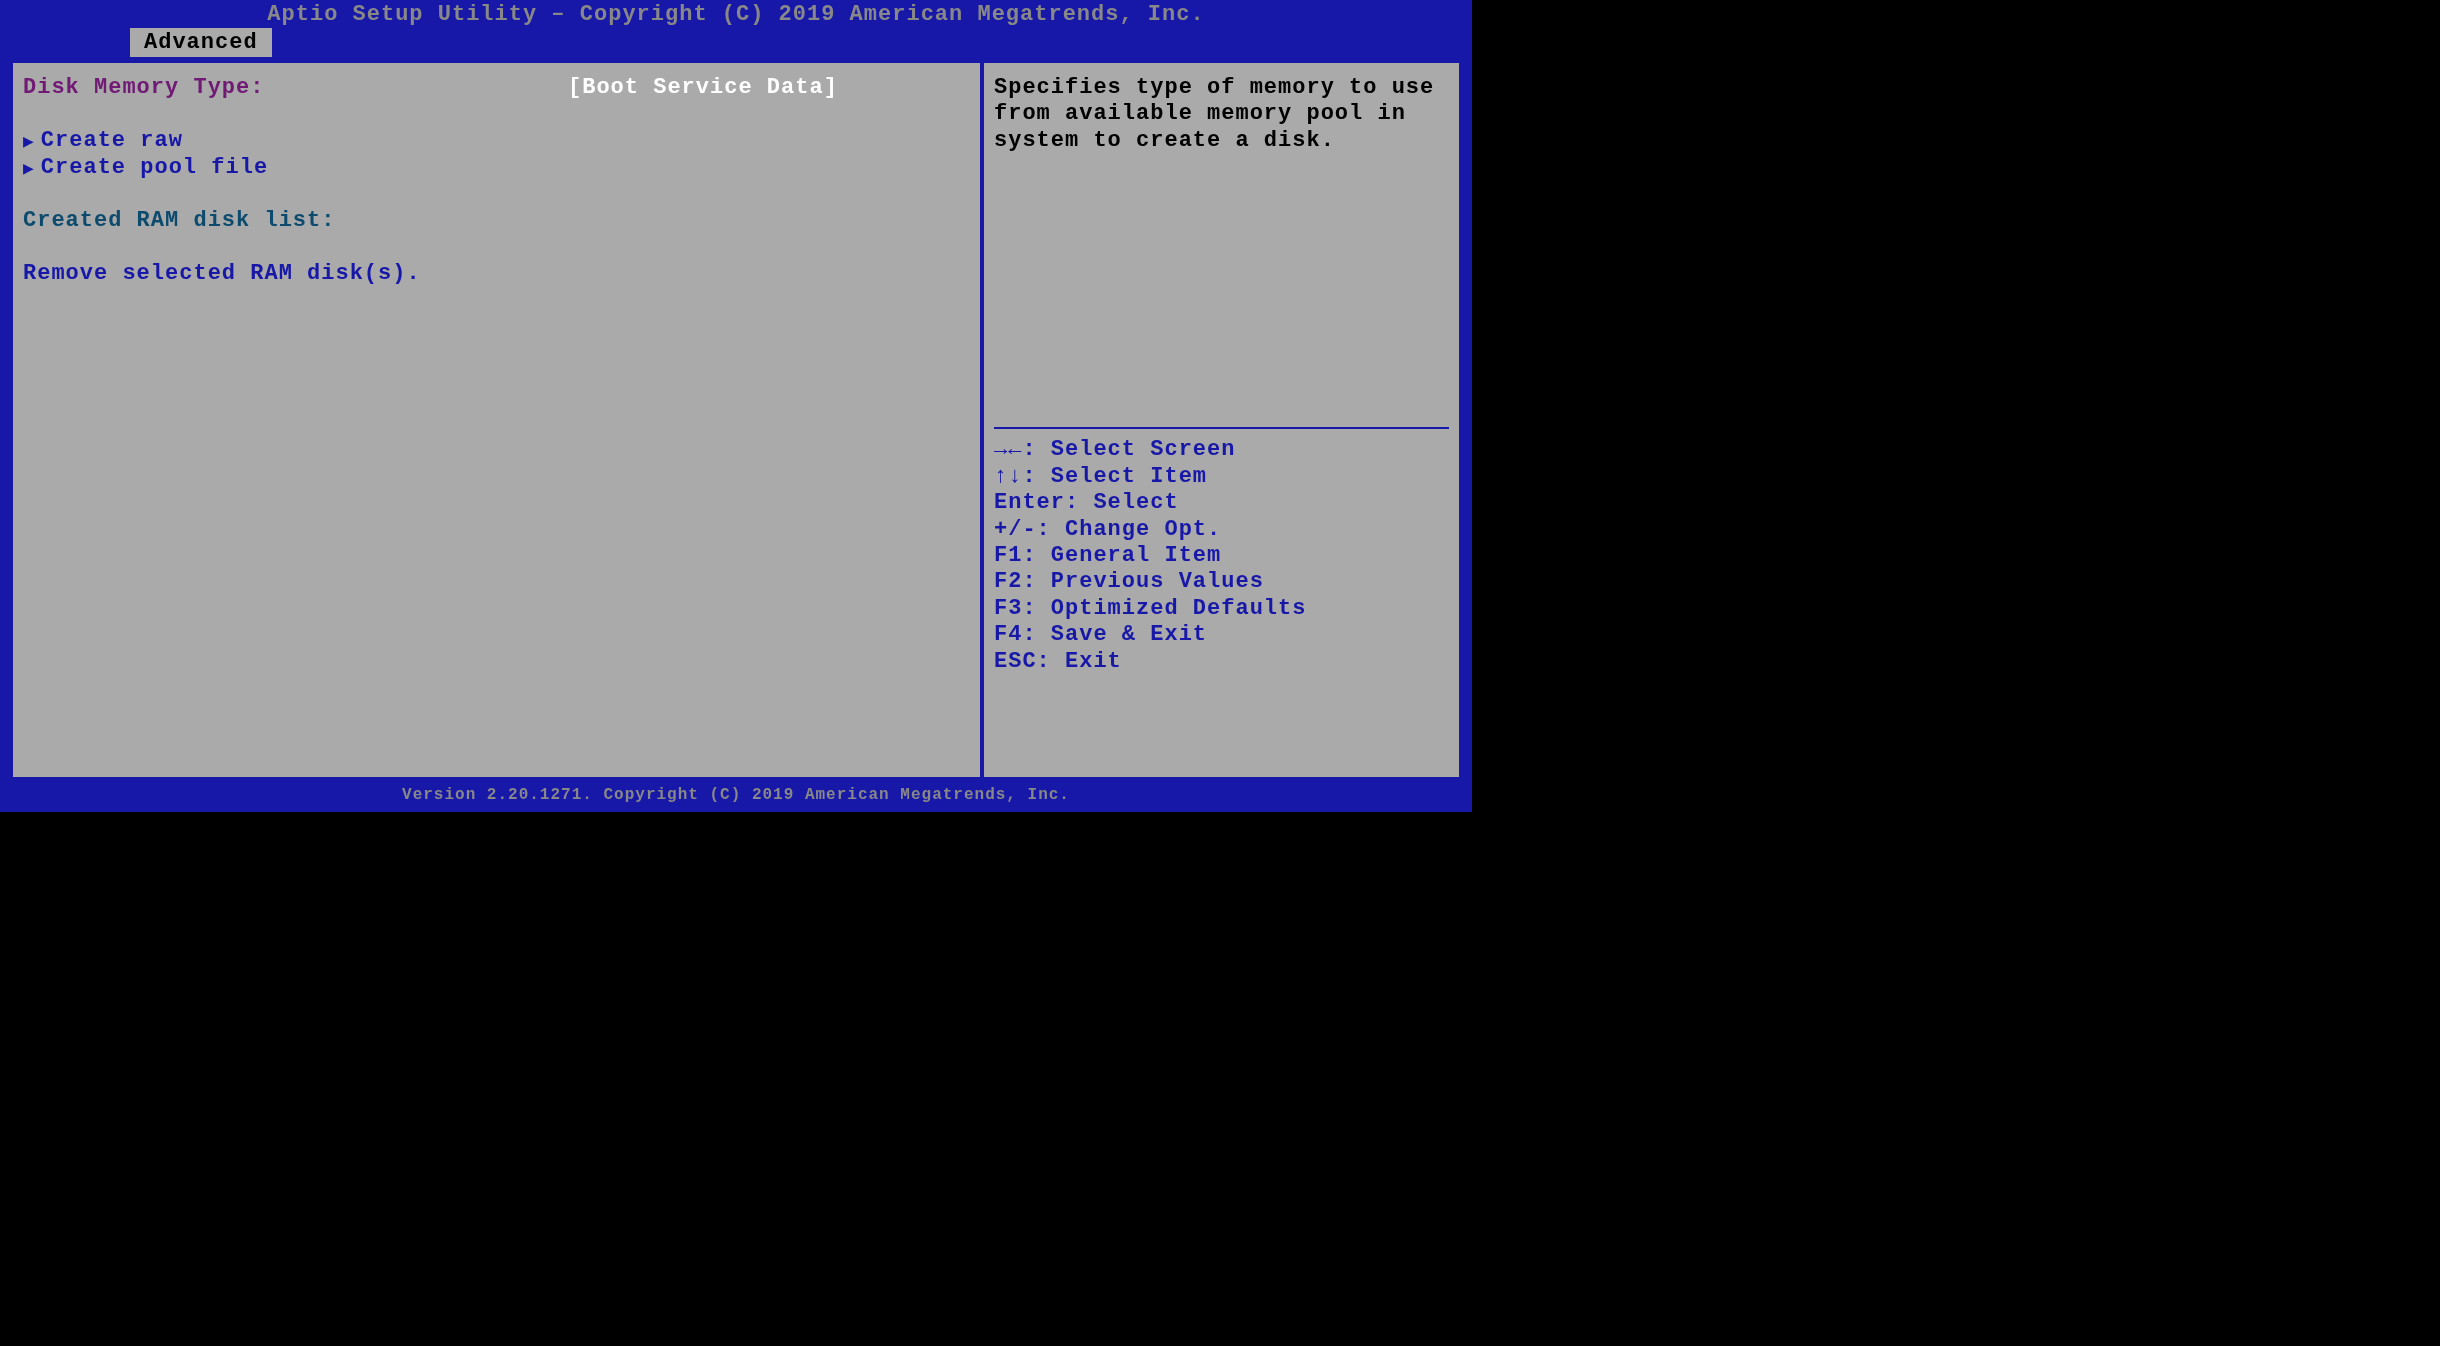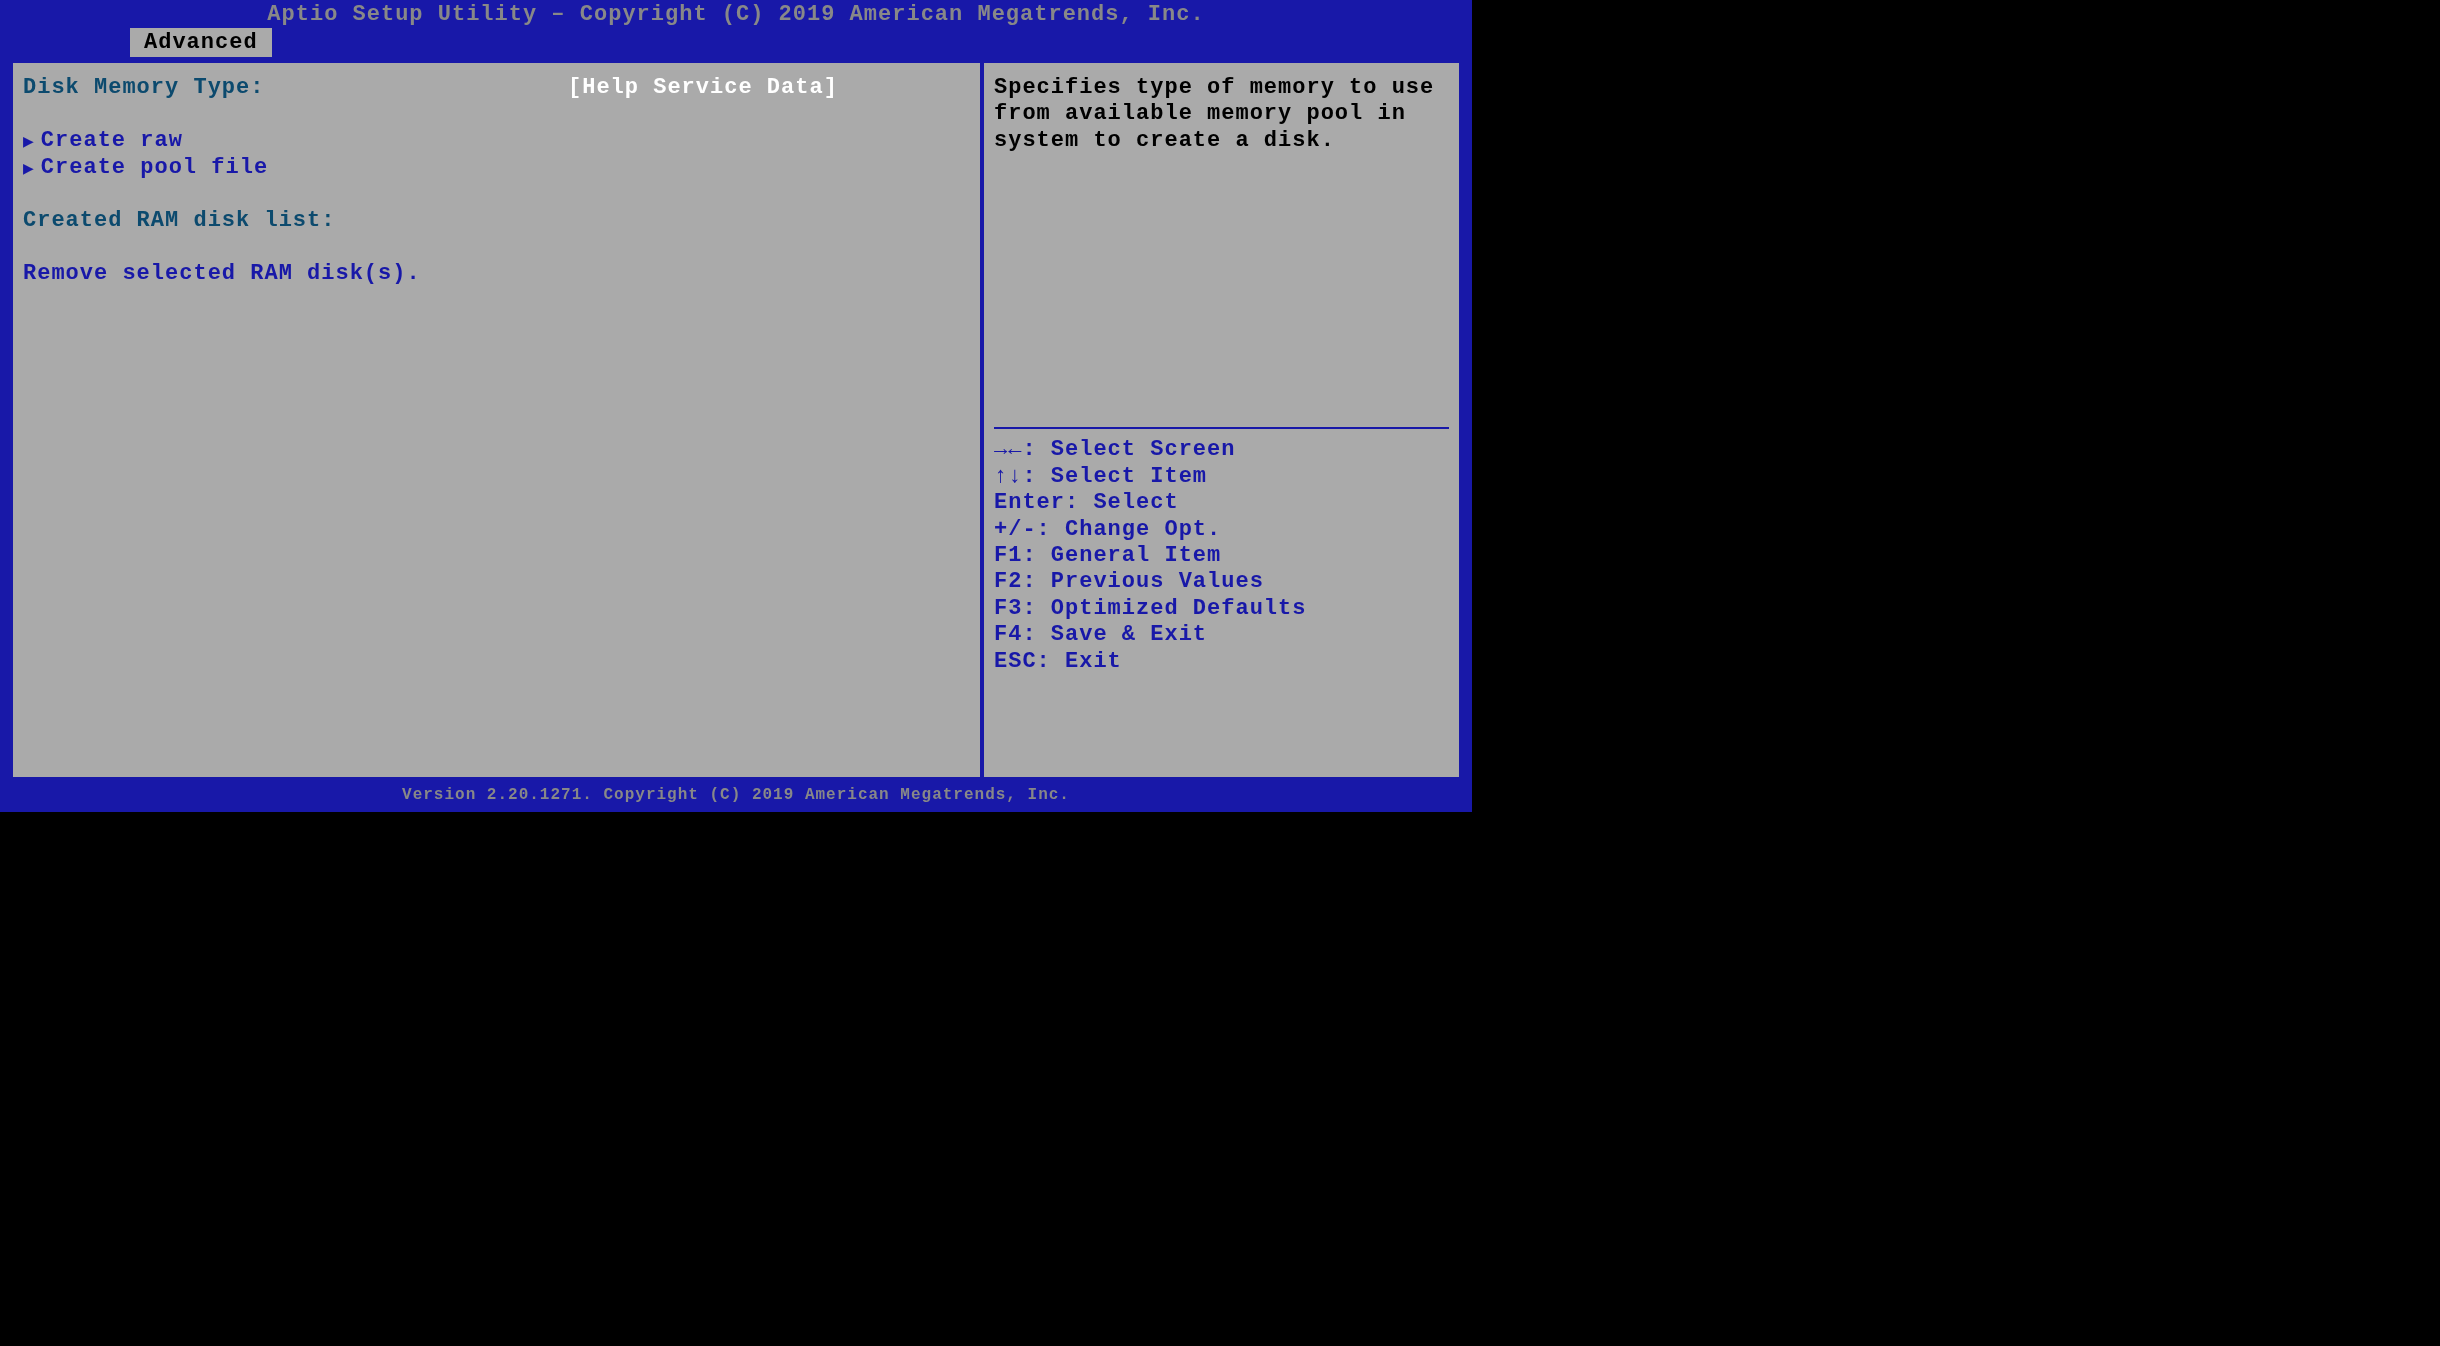--- a/index.html
+++ b/index.html
@@ -67,21 +67,21 @@
       border-left: 2px solid #1818A8;
       padding: 12px 10px;
       display: flex;
       flex-direction: column;
     }
     .setting-row {
       display: flex;
       margin-bottom: 2px;
     }
     .setting-label {
-      color: #0c4a6e;
+      color: #701a75;
       min-width: 545px;
     }
     .setting-value {
       color: #fff;
     }
     .menu-item {
       color: #1818A8;
       display: flex;
       align-items: center;
       margin-bottom: 2px;
@@ -136,21 +136,21 @@
   <div class="header-bar">Aptio Setup Utility – Copyright (C) 2019 American Megatrends, Inc.</div>
 
   <div class="tab-strip">
     <div class="tab">Advanced</div>
   </div>
 
   <div class="main-area">
     <div class="left-panel">
       <div class="setting-row">
         <span class="setting-label">Disk Memory Type:</span>
-        <span class="setting-value">[Help Service Data]</span>
+        <span class="setting-value">[Boot Service Data]</span>
       </div>
       <div class="blank-line"></div>
       <div class="menu-item">
         <span class="menu-arrow">▶</span>
         <span>Create raw</span>
       </div>
       <div class="menu-item">
         <span class="menu-arrow">▶</span>
         <span>Create pool file</span>
       </div>

